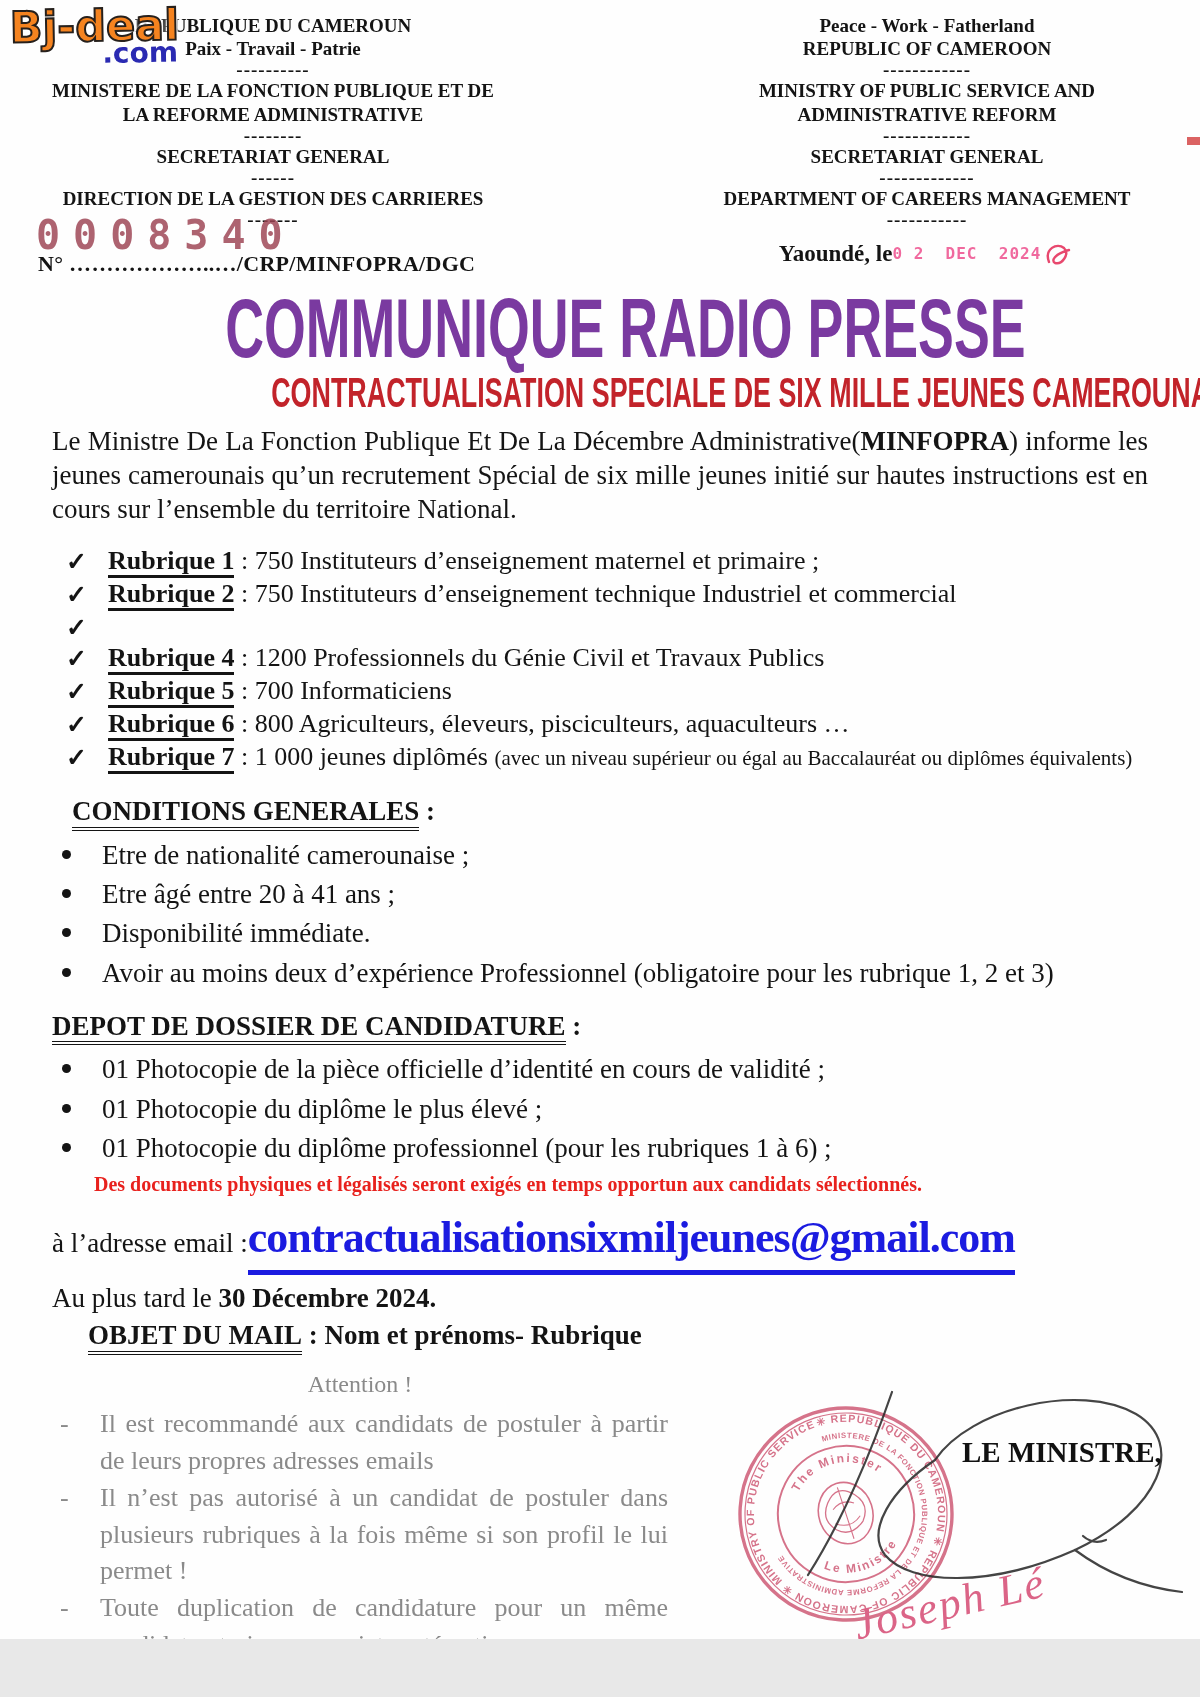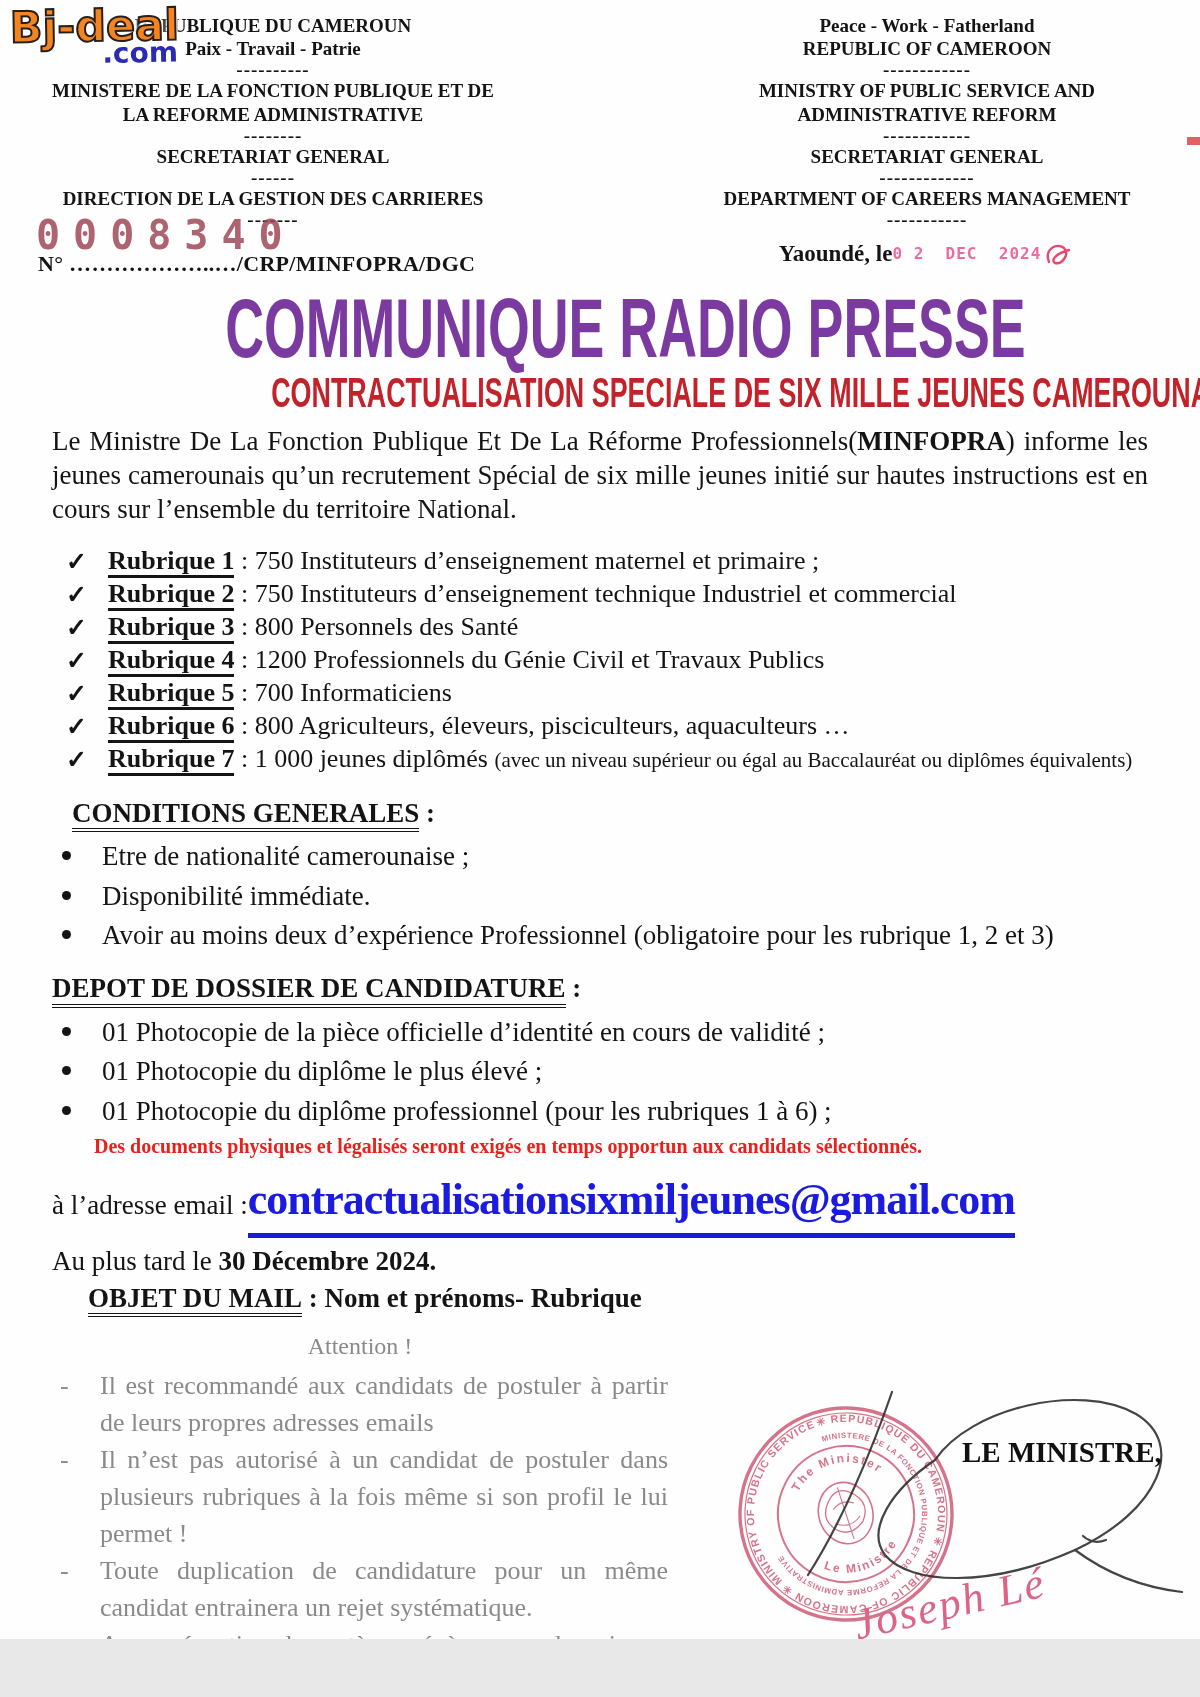--- a/index.html
+++ b/index.html
@@ -131,34 +131,33 @@
 
   <div class="number-stamp">0008340</div>
 
   <div class="title">
     <span class="title-inner">COMMUNIQUE RADIO PRESSE</span>
   </div>
   <div class="subtitle">
     <span class="subtitle-inner">CONTRACTUALISATION SPECIALE DE SIX MILLE JEUNES CAMEROUNAIS</span>
   </div>
 
-  <p class="intro"><span>Le Ministre De La Fonction Publique Et De La Réforme Professionnels(</span><span class="b">MINFOPRA</span><span>) informe les jeunes camerounais qu’un recrutement Spécial de six mille jeunes initié sur hautes instructions est en cours sur l’ensemble du territoire National.</span></p>
+  <p class="intro"><span>Le Ministre De La Fonction Publique Et De La Décembre Administrative(</span><span class="b">MINFOPRA</span><span>) informe les jeunes camerounais qu’un recrutement Spécial de six mille jeunes initié sur hautes instructions est en cours sur l’ensemble du territoire National.</span></p>
 
   <div class="rublist">
     <div class="rubrow">
       <span class="check">✓</span>
       <div class="rubbody"><span class="rubname">Rubrique 1</span><span> : 750 Instituteurs d’enseignement maternel et primaire ;</span></div>
     </div>
     <div class="rubrow">
       <span class="check">✓</span>
       <div class="rubbody"><span class="rubname">Rubrique 2</span><span> : 750 Instituteurs d’enseignement technique Industriel et commercial</span></div>
     </div>
     <div class="rubrow">
       <span class="check">✓</span>
-      <div class="rubbody"><span class="rubname">Rubrique 3</span><span> : 800 Personnels des Santé</span></div>
     </div>
     <div class="rubrow">
       <span class="check">✓</span>
       <div class="rubbody"><span class="rubname">Rubrique 4</span><span> : 1200 Professionnels du Génie Civil et Travaux Publics</span></div>
     </div>
     <div class="rubrow">
       <span class="check">✓</span>
       <div class="rubbody"><span class="rubname">Rubrique 5</span><span> : 700 Informaticiens</span></div>
     </div>
     <div class="rubrow">
@@ -173,20 +172,26 @@
 
   <div class="sec-head cond-head">
     <span class="double-ul">CONDITIONS GENERALES</span><span> :</span>
   </div>
   <div class="bullets">
     <div class="bullet-row">
         <span class="dot">
           <i></i>
         </span>
         <div>Etre de nationalité camerounaise ;</div>
+      </div>
+    <div class="bullet-row">
+        <span class="dot">
+          <i></i>
+        </span>
+        <div>Etre âgé entre 20 à 41 ans ;</div>
       </div>
     <div class="bullet-row">
         <span class="dot">
           <i></i>
         </span>
         <div>Disponibilité immédiate.</div>
       </div>
     <div class="bullet-row">
         <span class="dot">
           <i></i>

